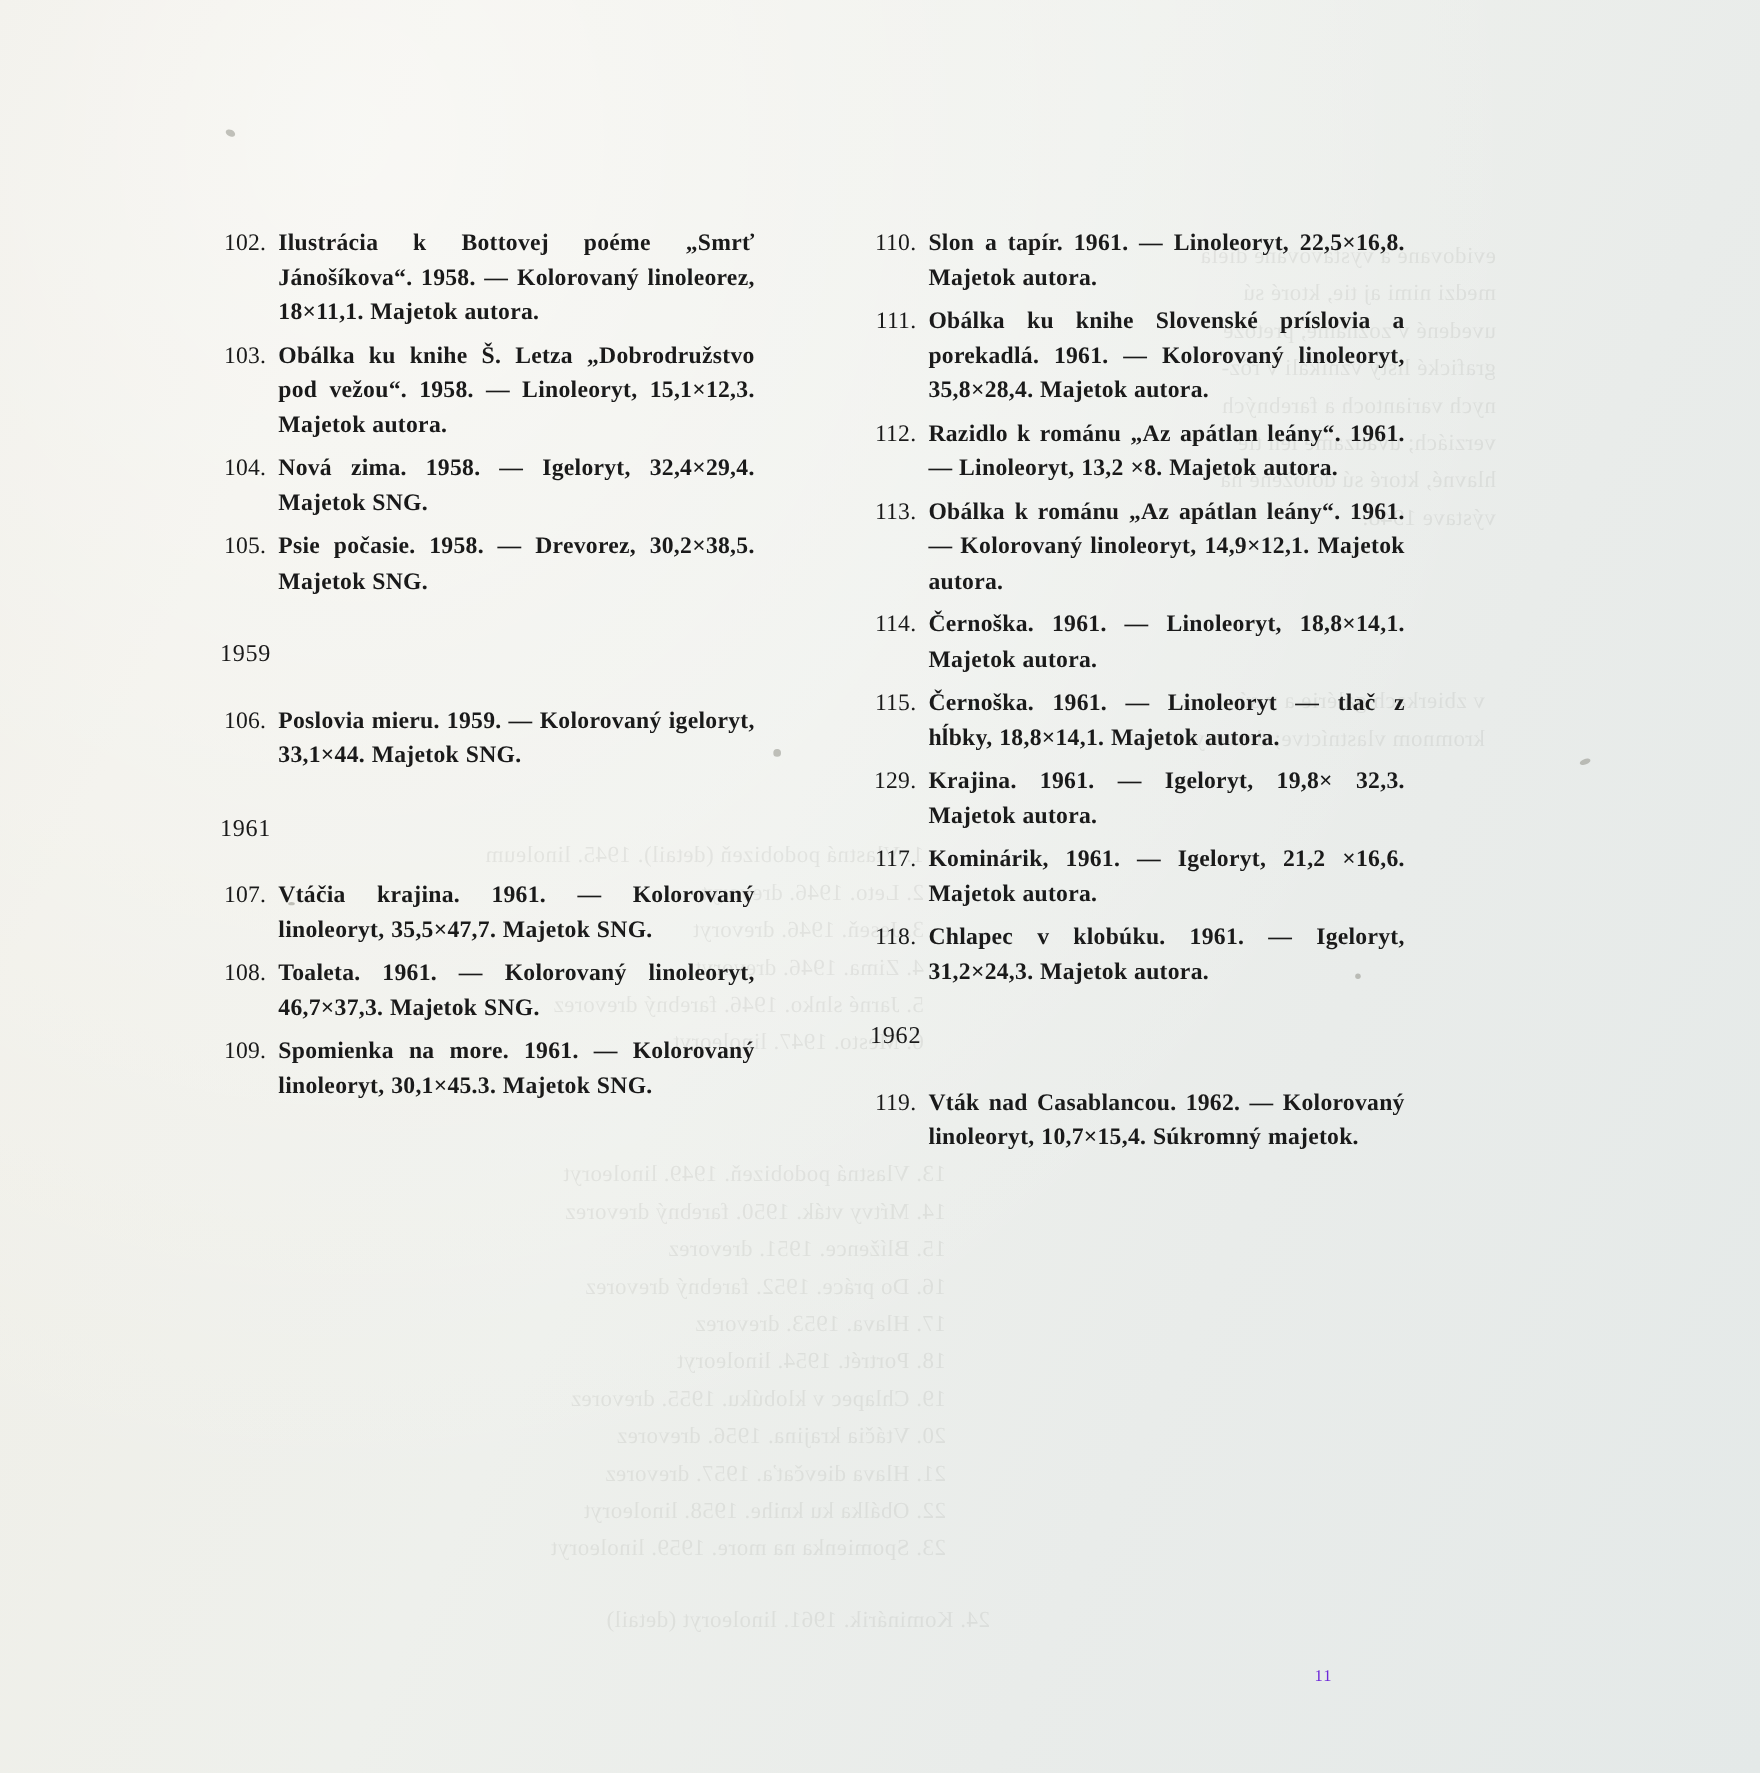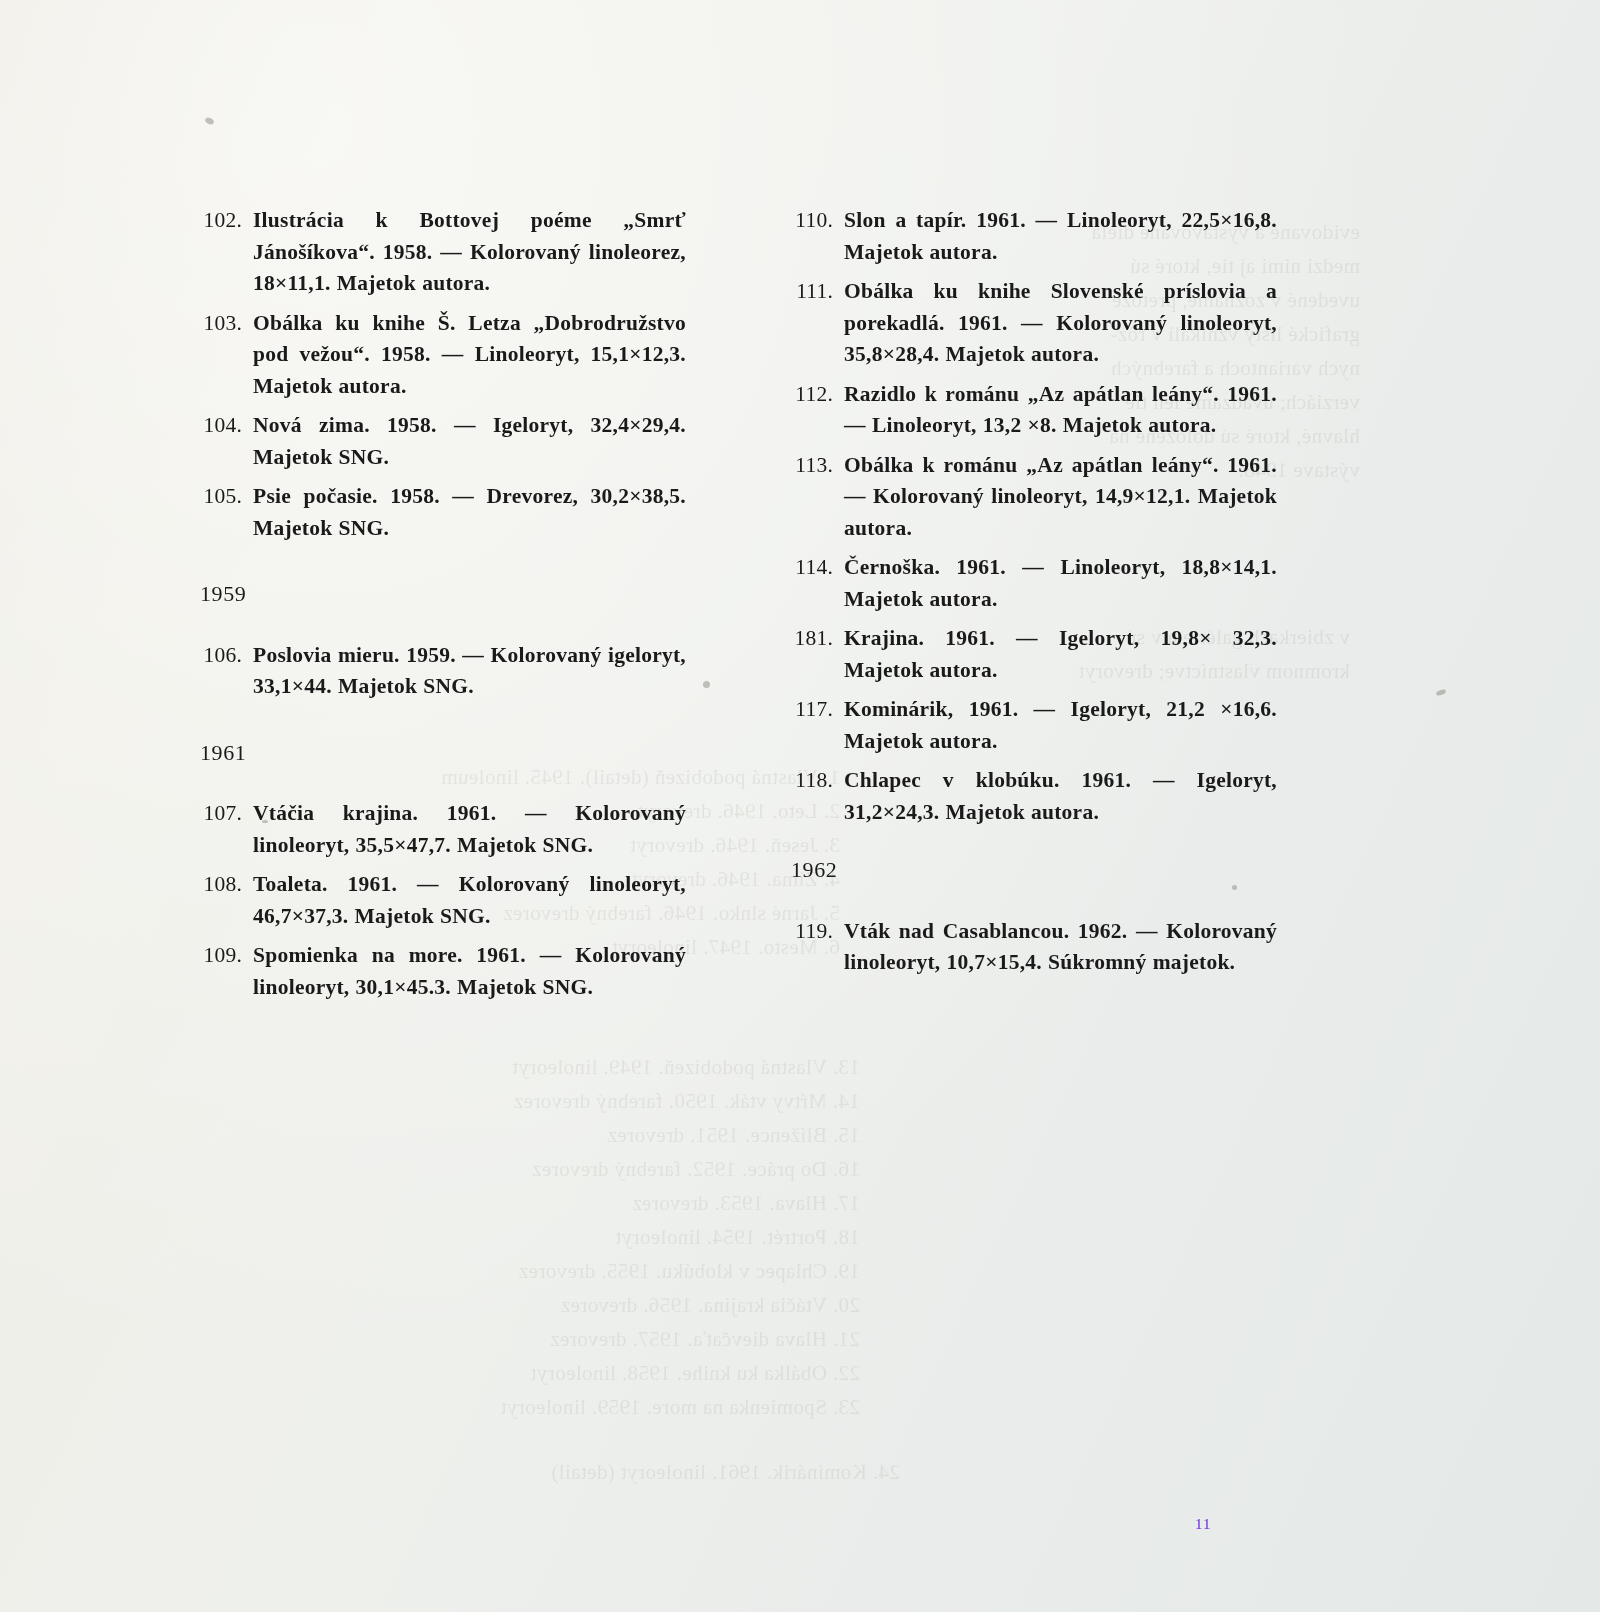--- a/index.html
+++ b/index.html
@@ -225,23 +225,27 @@
       <div class="entry">
         <div class="num">113.</div>
         <div class="body">Obálka k románu „Az apátlan leány“. 1961. — Kolorovaný linoleoryt, 14,9×12,1. Majetok autora.</div>
       </div>
 
       <div class="entry">
         <div class="num">114.</div>
         <div class="body">Černoška. 1961. — Linoleoryt, 18,8×14,1. Majetok autora.</div>
       </div>
 
-
-      <div class="entry">
-        <div class="num">181.</div>
+      <div class="entry">
+        <div class="num">115.</div>
+        <div class="body">Černoška. 1961. — Linoleoryt — tlač z hĺbky, 18,8×14,1. Majetok autora.</div>
+      </div>
+
+      <div class="entry">
+        <div class="num">129.</div>
         <div class="body">Krajina. 1961. — Igeloryt, 19,8× 32,3. Majetok autora.</div>
       </div>
 
       <div class="entry">
         <div class="num">117.</div>
         <div class="body">Kominárik, 1961. — Igeloryt, 21,2 ×16,6. Majetok autora.</div>
       </div>
 
       <div class="entry">
         <div class="num">118.</div>

